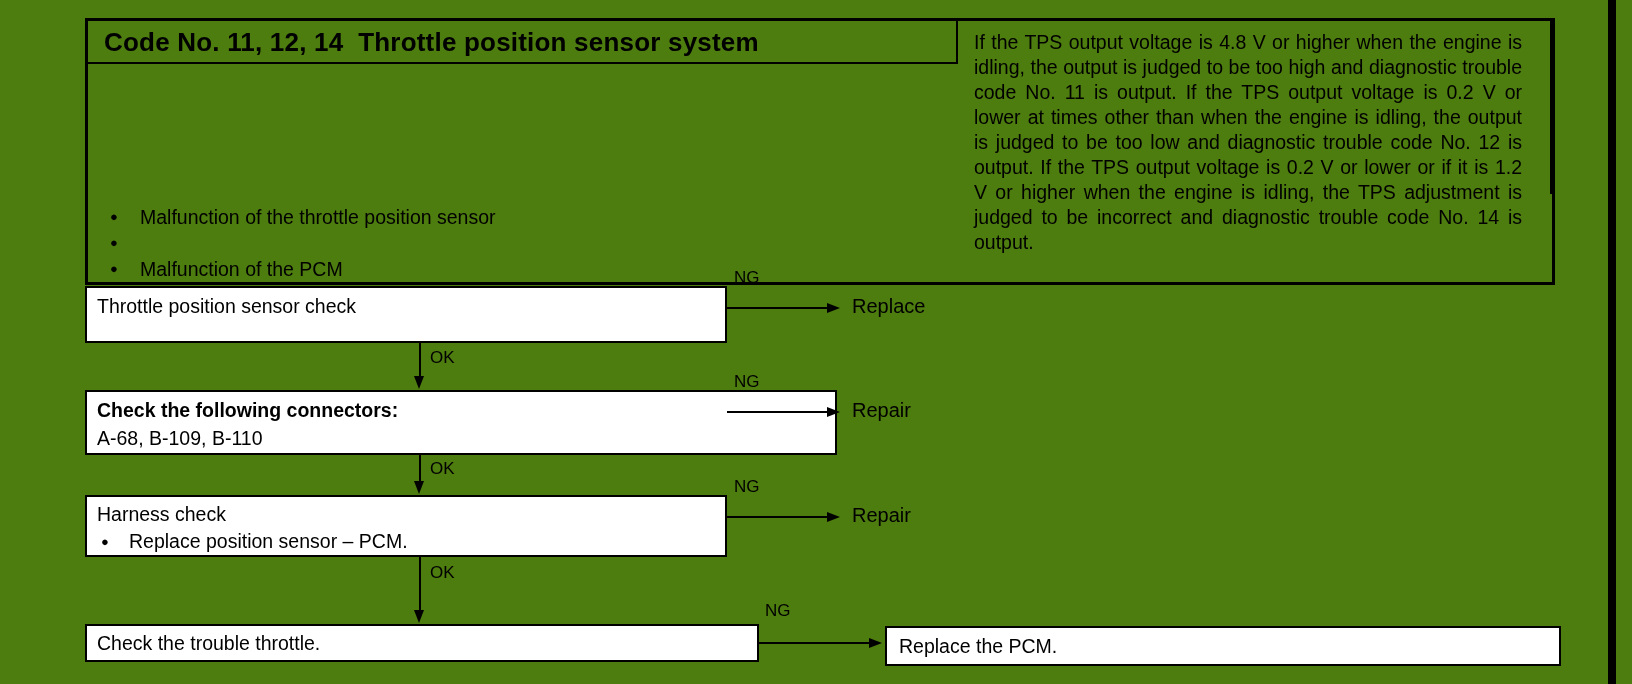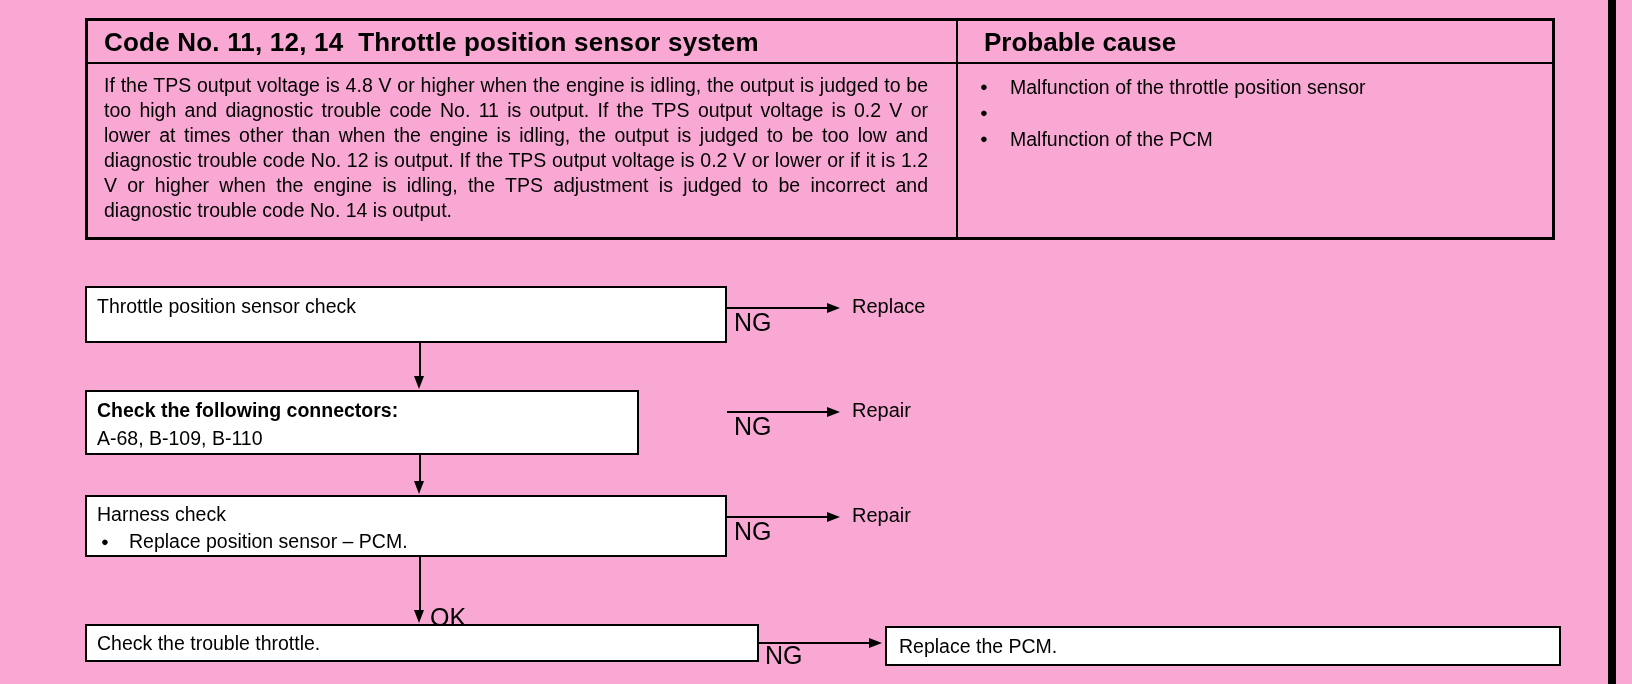--- a/index.html
+++ b/index.html
@@ -1,20 +1,20 @@
 <!DOCTYPE html>
 <html><head>
 <meta charset="utf-8">
 <style>
   html, body { margin: 0; padding: 0; background: #ffffff; }
   .page {
     position: relative;
     width: 1632px;
     height: 684px;
-    background: #f9a8d4;
+    background: #4d7c0f;
     color: #000000;
     font-family: "Liberation Sans", sans-serif;
     overflow: hidden;
   }
 
   
   .scan-bar {
     position: absolute;
     left: 1608px; top: 0; width: 8px; height: 684px;
     background: #000000;
@@ -56,29 +56,29 @@
 
   
   .fbox {
     position: absolute;
     border: 2px solid #000000;
     box-sizing: border-box;
     background: #ffffff;
     font-size: 19.5px;
   }
   .box1 { left: 85px; top: 286px; width: 642px; height: 57px; padding: 7px 0 0 10px; }
-  .box2 { left: 85px; top: 390px; width: 554px; height: 65px; padding: 4px 0 0 10px; line-height: 28px; }
+  .box2 { left: 85px; top: 390px; width: 752px; height: 65px; padding: 4px 0 0 10px; line-height: 28px; }
   .box3 { left: 85px; top: 495px; width: 642px; height: 62px; padding: 4px 0 0 10px; line-height: 27px; }
   .box4 { left: 85px; top: 624px; width: 674px; height: 38px; display: flex; align-items: center; padding-left: 10px; }
   .result-box { left: 885px; top: 626px; width: 676px; height: 40px; display: flex; align-items: center; padding-left: 12px; }
   .bold-line { font-weight: bold; }
   .box-bullet-row { display: flex; align-items: flex-start; padding-left: 4px; }
   .box-bullet-row .bullet-dot { width: 28px; flex: 0 0 28px; line-height: 27px; }
 
-  .flow-label { position: absolute; font-size: 25px; margin-top: 40px; }
+  .flow-label { position: absolute; font-size: 17px; }
   .result-label { position: absolute; font-size: 20px; font-weight: normal; }
 
   .hline { position: absolute; height: 0; border-top: 2px solid #000000; }
   .ah-right {
     position: absolute; width: 0; height: 0;
     border-left: 13px solid #000000;
     border-top: 5px solid transparent; border-bottom: 5px solid transparent;
   }
   .vline { position: absolute; width: 0; border-left: 2px solid #000000; }
   .ah-down {
@@ -89,21 +89,20 @@
 </style>
 </head>
 <body>
 
 <div class="page">
 
   <div class="scan-bar"></div>
 
   <div class="dtc-table">
     <div class="cell col-left hdr hdr-title">Code No. 11, 12, 14  Throttle position sensor system</div>
-    <div class="cell hdr hdr-cause">Probable cause</div>
 
     <div class="cell col-left desc">If the TPS output voltage is 4.8 V or higher when the engine is idling, the output is judged to be too high and diagnostic trouble code No. 11 is output. If the TPS output voltage is 0.2 V or lower at times other than when the engine is idling, the output is judged to be too low and diagnostic trouble code No. 12 is output. If the TPS output voltage is 0.2 V or lower or if it is 1.2 V or higher when the engine is idling, the TPS adjustment is judged to be incorrect and diagnostic trouble code No. 14 is output.</div>
 
     <div class="cell causes">
       <div class="cause-row">
         <span class="bullet-dot">●</span>
         <span>Malfunction of the throttle position sensor</span>
       </div>
       <div class="cause-row">
         <span class="bullet-dot">●</span>

